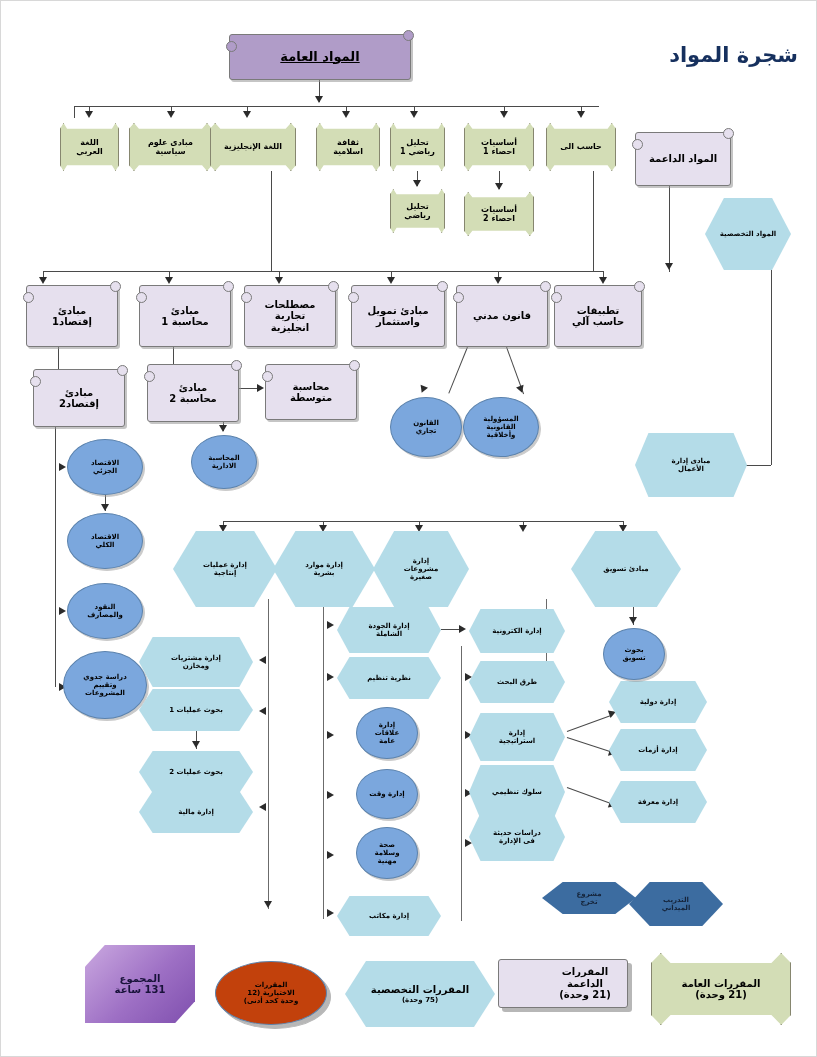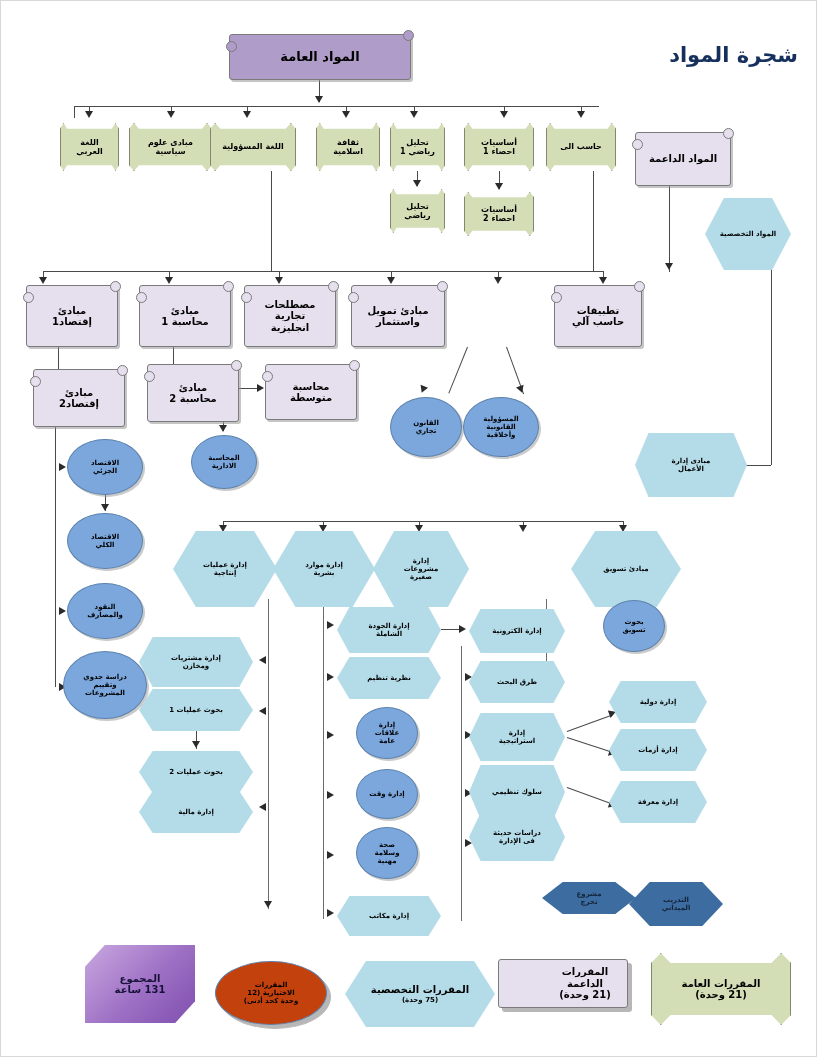--- a/index.html
+++ b/index.html
@@ -121,21 +121,21 @@
   .legend-plaque{
     background:#d3ddb6;border:1px solid #86866f;
     box-shadow:4px 4px 0 rgba(165,165,165,.8);
     clip-path:polygon(
       0% 14%, 7% 0%, 14% 14%, 86% 14%, 93% 0%, 100% 14%,
       100% 86%, 93% 100%, 86% 86%, 14% 86%, 7% 100%, 0% 86%);
   }
   .sm{font-size:8px;}
   .xs{font-size:7px;}
   .md{font-size:10px;}
-  .lg{font-size:13px;}
+  .lg{font-size:13px;text-decoration:underline;}
 </style>
 </head>
 <body>
 
 <div id="canvas">
 
   <div id="title" style="right:18px;top:42px;">شجرة المواد</div>
 
   <div class="node scroll scroll-purple lg" style="left:228px;top:33px;width:182px;height:46px;">المواد العامة</div>
 
@@ -157,21 +157,21 @@
   <div class="arw down" style="left:409px;top:110px;"></div>
   <div class="ln v" style="left:503px;top:105px;height:10px;"></div>
   <div class="arw down" style="left:499px;top:110px;"></div>
   <div class="ln v" style="left:580px;top:105px;height:10px;"></div>
   <div class="arw down" style="left:576px;top:110px;"></div>
 
   <div class="node plaque sm" style="left:59px;top:122px;width:59px;height:48px;">اللغة
 العربي</div>
   <div class="node plaque sm" style="left:128px;top:122px;width:83px;height:48px;">مبادى علوم
 سياسية</div>
-  <div class="node plaque sm" style="left:209px;top:122px;width:86px;height:48px;">اللغة المسؤولية</div>
+  <div class="node plaque sm" style="left:209px;top:122px;width:86px;height:48px;">اللغة الإنجليزية</div>
   <div class="node plaque sm" style="left:315px;top:122px;width:64px;height:48px;">ثقافة
 اسلامية</div>
   <div class="node plaque sm" style="left:389px;top:122px;width:55px;height:48px;">تحليل
 رياضي 1</div>
   <div class="node plaque sm" style="left:463px;top:122px;width:70px;height:48px;">أساسيات
 احصاء 1</div>
   <div class="node plaque sm" style="left:545px;top:122px;width:70px;height:48px;">حاسب الى</div>
 
   <div class="ln v" style="left:416px;top:170px;height:15px;"></div>
   <div class="arw down" style="left:412px;top:179px;"></div>
@@ -209,20 +209,21 @@
 
   <div class="node scroll scroll-lav md" style="left:25px;top:284px;width:92px;height:62px;">مبادئ
 إقتصاد1</div>
   <div class="node scroll scroll-lav md" style="left:138px;top:284px;width:92px;height:62px;">مبادئ
 محاسبة 1</div>
   <div class="node scroll scroll-lav md" style="left:243px;top:284px;width:92px;height:62px;">مصطلحات
 تجارية
 انجليزية</div>
   <div class="node scroll scroll-lav md" style="left:350px;top:284px;width:94px;height:62px;">مبادئ تمويل
 واستثمار</div>
+  <div class="node scroll scroll-lav md" style="left:455px;top:284px;width:92px;height:62px;">قانون مدني</div>
   <div class="node scroll scroll-lav md" style="left:553px;top:284px;width:88px;height:62px;">تطبيقات
 حاسب آلي</div>
 
   <div class="node scroll scroll-lav md" style="left:32px;top:368px;width:92px;height:58px;">مبادئ
 إقتصاد2</div>
   <div class="node scroll scroll-lav md" style="left:146px;top:363px;width:92px;height:58px;">مبادئ
 محاسبة 2</div>
   <div class="node scroll scroll-lav md" style="left:264px;top:363px;width:92px;height:56px;">محاسبة
 متوسطة</div>
 
@@ -355,21 +356,21 @@
 
   <div class="ln" style="left:566px;top:786px;width:46px;height:1px;transform:rotate(20deg);transform-origin:left;"></div>
   <div class="arw-lr right" style="left:608px;top:800px;transform:rotate(20deg);"></div>
 
   <div class="node hex hex-wide xs" style="left:608px;top:680px;width:98px;height:42px;">إدارة دولية</div>
   <div class="node hex hex-wide xs" style="left:608px;top:728px;width:98px;height:42px;">إدارة أزمات</div>
   <div class="node hex hex-wide xs" style="left:608px;top:780px;width:98px;height:42px;">إدارة معرفة</div>
 
   <div class="ln v" style="left:632px;top:606px;height:18px;"></div>
   <div class="arw down" style="left:628px;top:616px;"></div>
-  <div class="node ellipse xs" style="left:602px;top:599px;width:62px;height:52px;">بحوث
+  <div class="node ellipse xs" style="left:602px;top:627px;width:62px;height:52px;">بحوث
 تسويق</div>
 
   <div class="node hex hex-dark xs" style="left:541px;top:881px;width:94px;height:32px;">مشروع
 تخرج</div>
   <div class="node hex hex-dark xs" style="left:628px;top:881px;width:94px;height:44px;">التدريب
 الميداني</div>
 
   <div class="node legend-poly md" style="left:84px;top:944px;width:110px;height:78px;color:#18123a;">المجموع
 131 ساعة</div>
 

